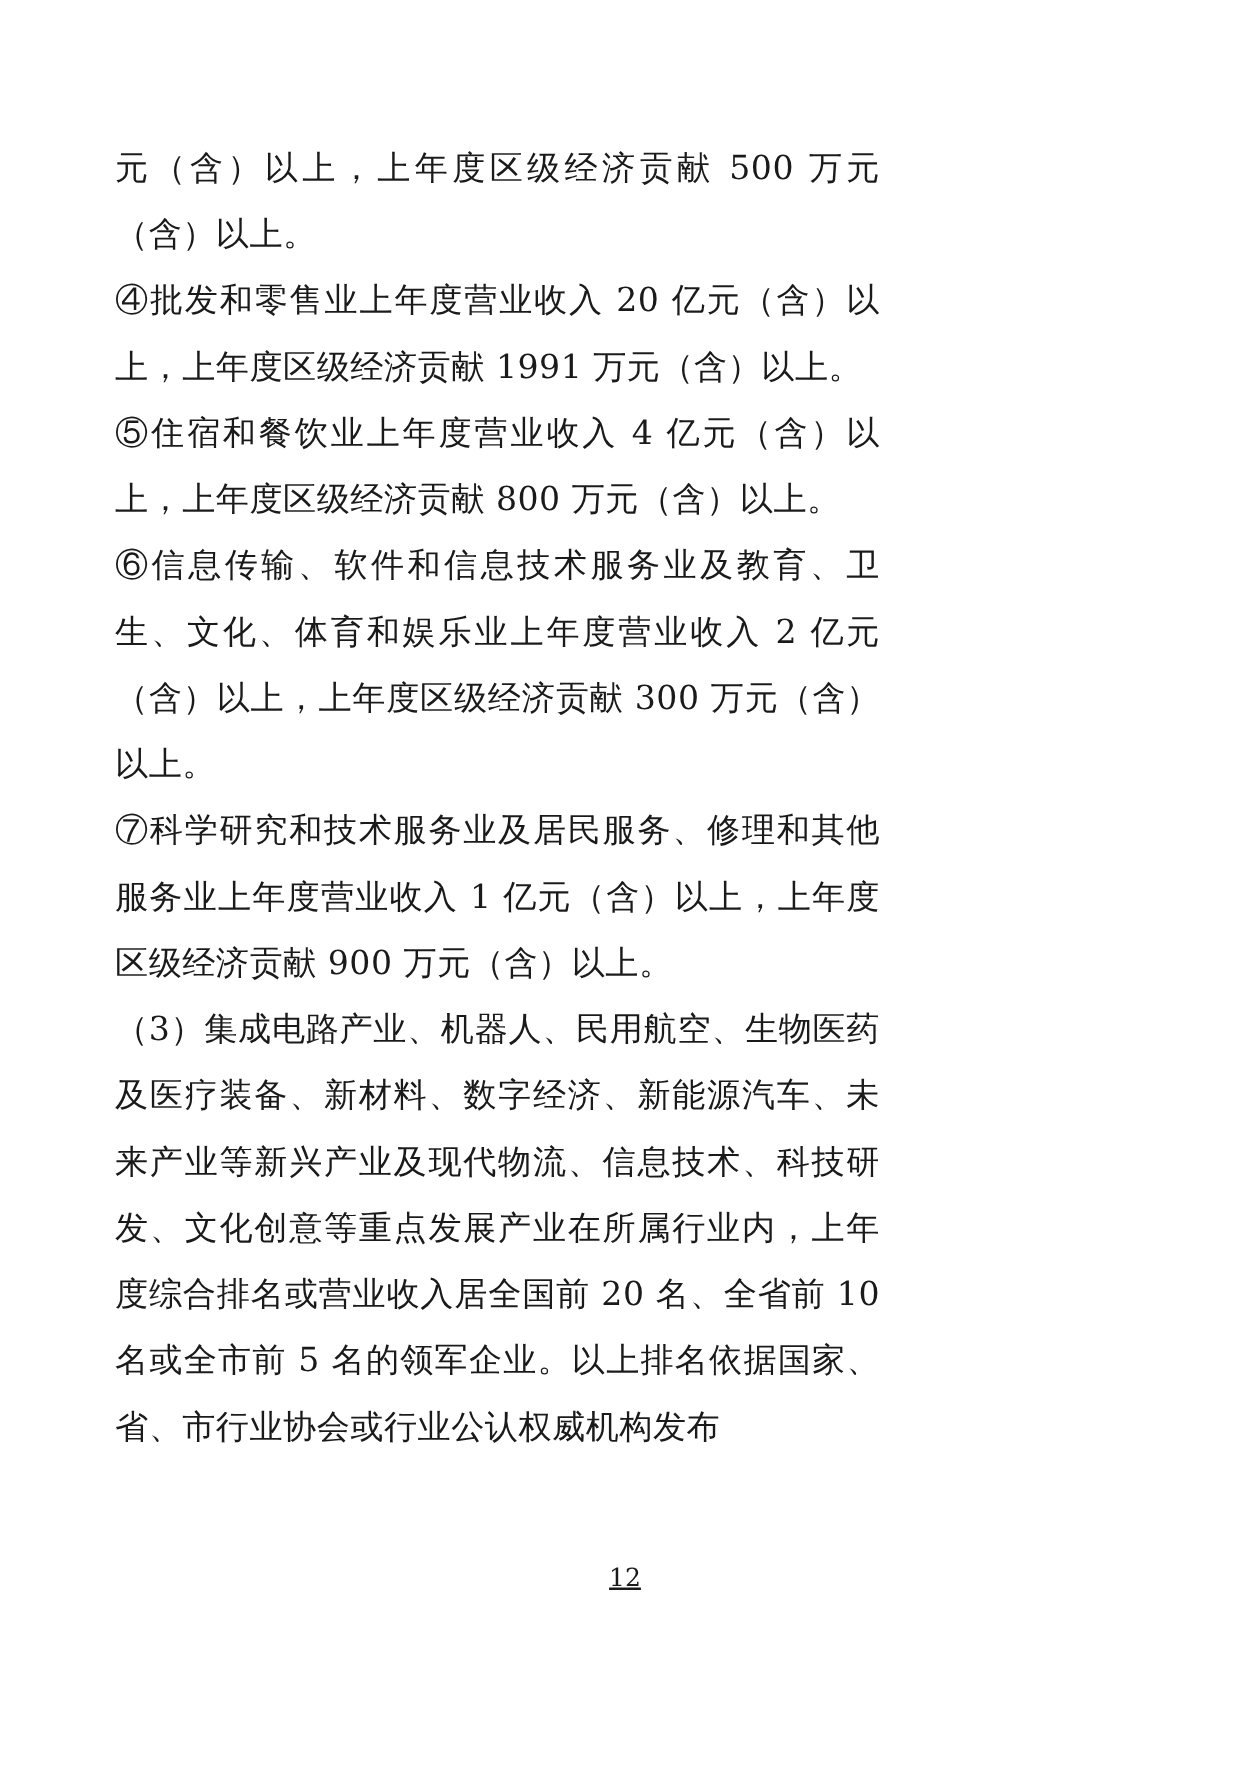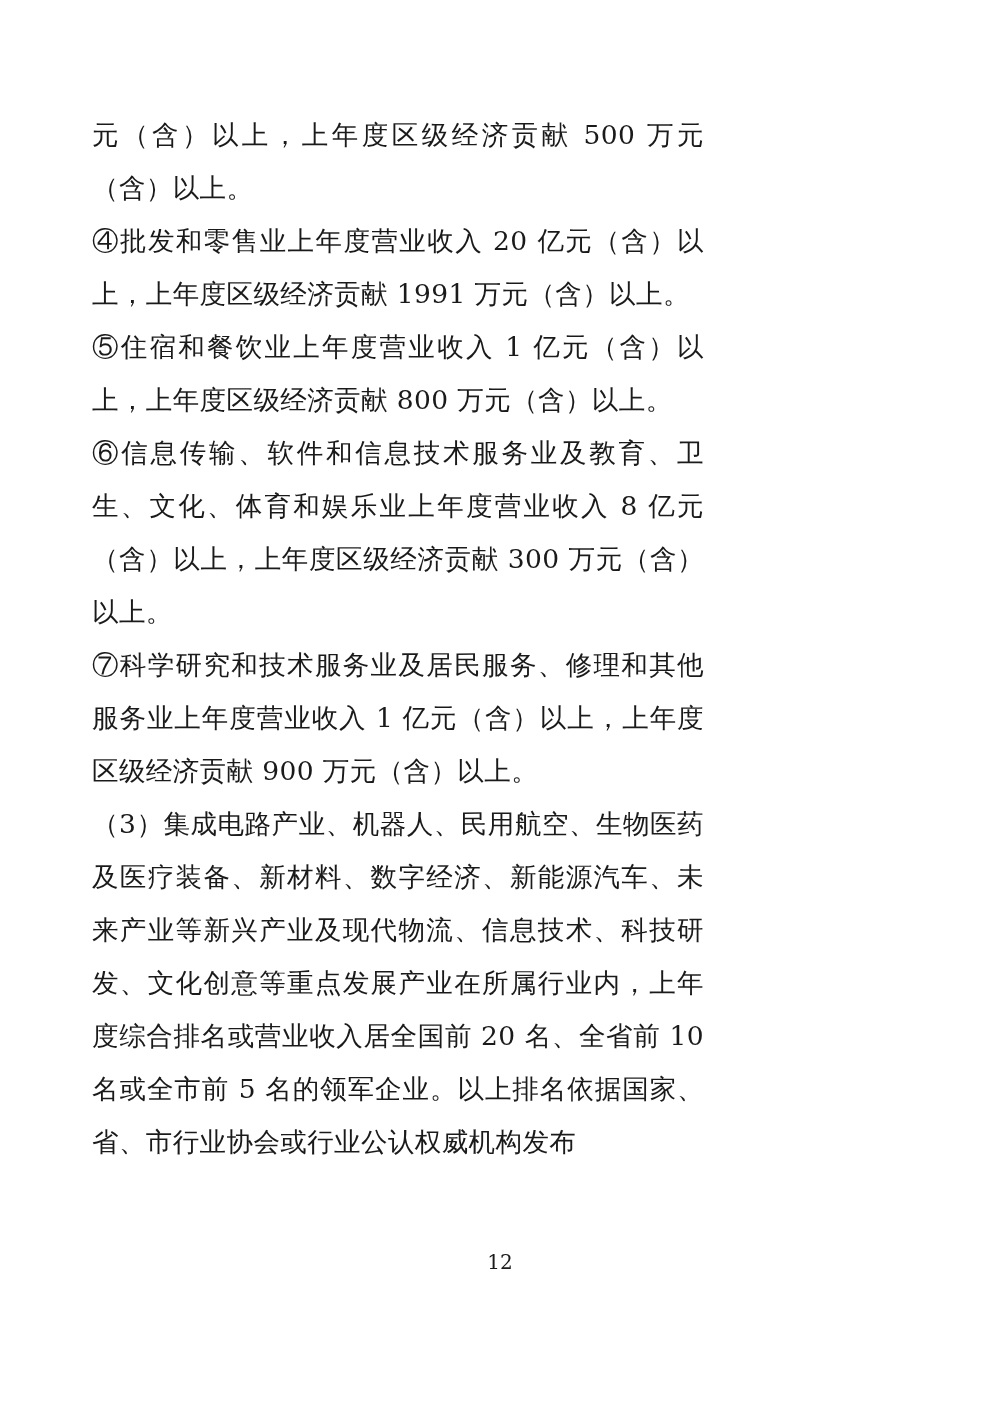--- a/index.html
+++ b/index.html
@@ -38,28 +38,29 @@
   }
   .page-number {
     position: absolute;
     left: 0;
     right: 0;
     top: 1250px;
     text-align: center;
     font-size: 20px;
     font-family: "DejaVu Serif", "Liberation Serif", serif;
     color: #1a1a1a;
+    text-decoration: underline;
   }
 </style>
 </head>
 <body>
 
 <div class="page">
   <div class="body-text">
     <p class="para">元（含）以上，上年度区级经济贡献 500 万元（含）以上。</p>
     <p class="para">④批发和零售业上年度营业收入 20 亿元（含）以上，上年度区级经济贡献 1991 万元（含）以上。</p>
-    <p class="para">⑤住宿和餐饮业上年度营业收入 1 亿元（含）以上，上年度区级经济贡献 800 万元（含）以上。</p>
-    <p class="para">⑥信息传输、软件和信息技术服务业及教育、卫生、文化、体育和娱乐业上年度营业收入 8 亿元（含）以上，上年度区级经济贡献 300 万元（含）以上。</p>
+    <p class="para">⑤住宿和餐饮业上年度营业收入 4 亿元（含）以上，上年度区级经济贡献 800 万元（含）以上。</p>
+    <p class="para">⑥信息传输、软件和信息技术服务业及教育、卫生、文化、体育和娱乐业上年度营业收入 2 亿元（含）以上，上年度区级经济贡献 300 万元（含）以上。</p>
     <p class="para">⑦科学研究和技术服务业及居民服务、修理和其他服务业上年度营业收入 1 亿元（含）以上，上年度区级经济贡献 900 万元（含）以上。</p>
     <p class="para">（3）集成电路产业、机器人、民用航空、生物医药及医疗装备、新材料、数字经济、新能源汽车、未来产业等新兴产业及现代物流、信息技术、科技研发、文化创意等重点发展产业在所属行业内，上年度综合排名或营业收入居全国前 20 名、全省前 10 名或全市前 5 名的领军企业。以上排名依据国家、省、市行业协会或行业公认权威机构发布</p>
   </div>
 </div>
 <div class="page-number">12</div>
 
 </body></html>

